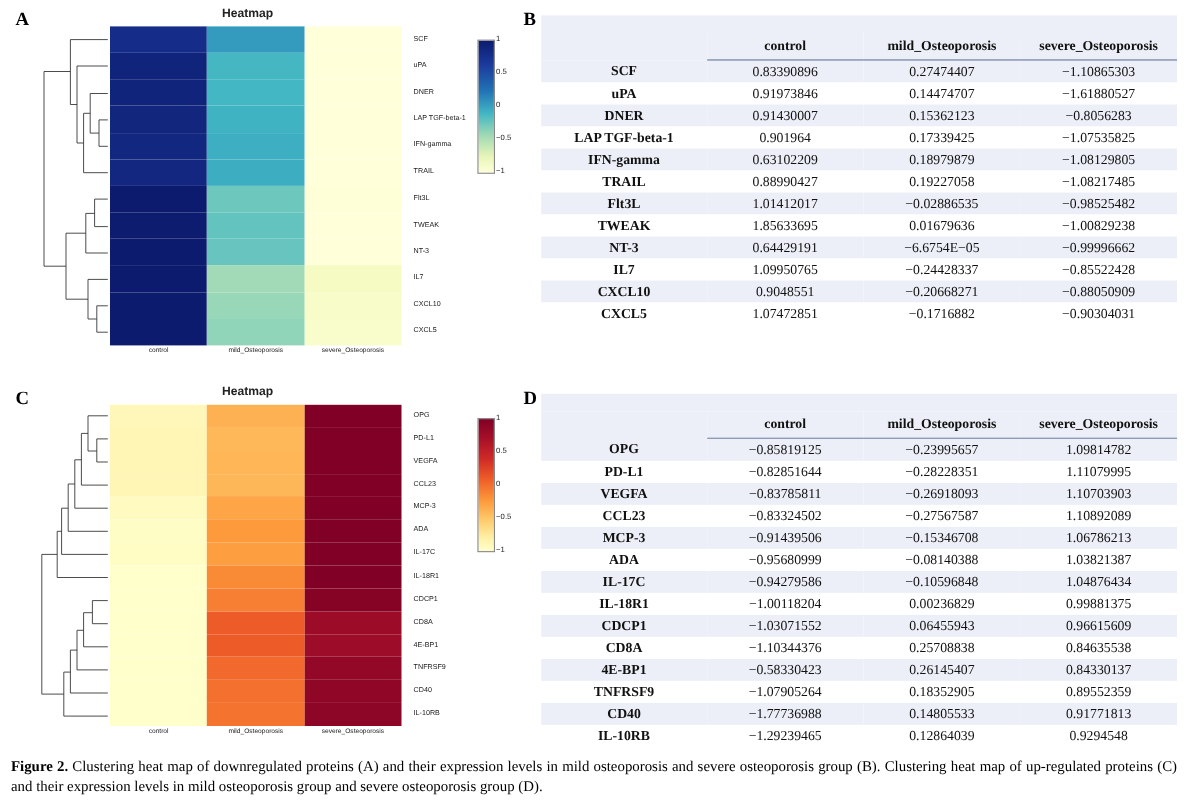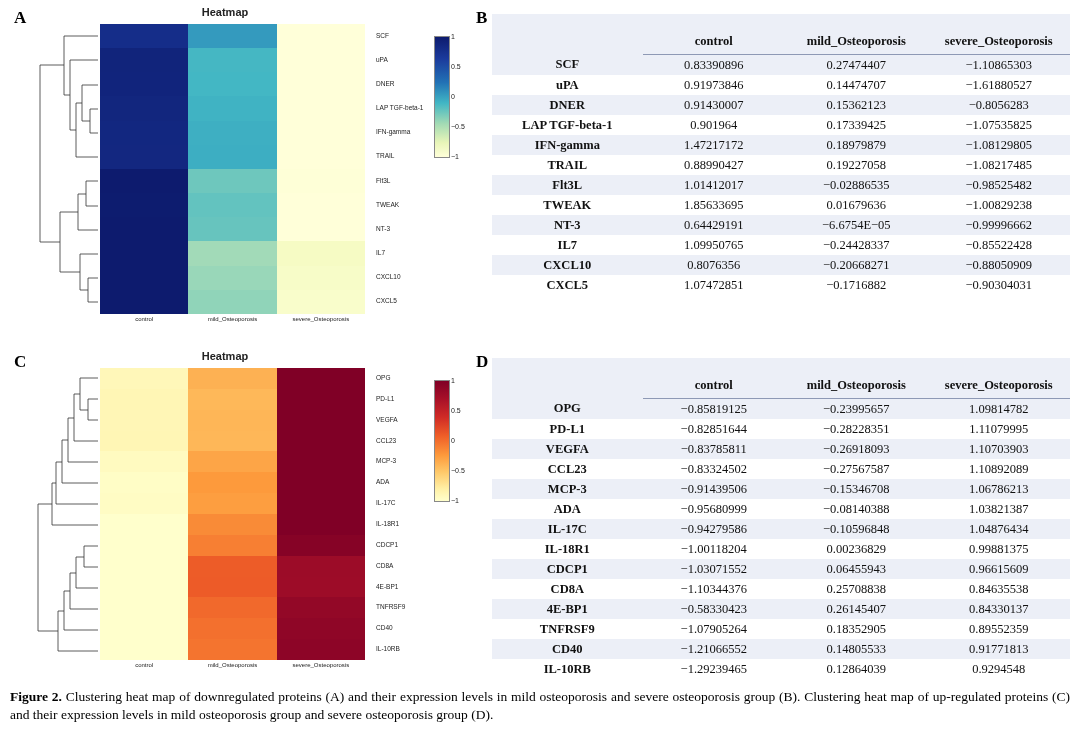--- a/index.html
+++ b/index.html
@@ -232,21 +232,21 @@
           <td>−0.8056283</td>
         </tr>
         <tr class="even">
           <td class="namecol">LAP TGF-beta-1</td>
           <td>0.901964</td>
           <td>0.17339425</td>
           <td>−1.07535825</td>
         </tr>
         <tr class="odd">
           <td class="namecol">IFN-gamma</td>
-          <td>1.47217172</td>
+          <td>0.63102209</td>
           <td>0.18979879</td>
           <td>−1.08129805</td>
         </tr>
         <tr class="even">
           <td class="namecol">TRAIL</td>
           <td>0.88990427</td>
           <td>0.19227058</td>
           <td>−1.08217485</td>
         </tr>
         <tr class="odd">
@@ -268,21 +268,21 @@
           <td>−0.99996662</td>
         </tr>
         <tr class="even">
           <td class="namecol">IL7</td>
           <td>1.09950765</td>
           <td>−0.24428337</td>
           <td>−0.85522428</td>
         </tr>
         <tr class="odd">
           <td class="namecol">CXCL10</td>
-          <td>0.8076356</td>
+          <td>0.9048551</td>
           <td>−0.20668271</td>
           <td>−0.88050909</td>
         </tr>
         <tr class="even">
           <td class="namecol">CXCL5</td>
           <td>1.07472851</td>
           <td>−0.1716882</td>
           <td>−0.90304031</td>
         </tr>
       </tbody>
@@ -467,21 +467,21 @@
           <td>0.84330137</td>
         </tr>
         <tr class="even">
           <td class="namecol">TNFRSF9</td>
           <td>−1.07905264</td>
           <td>0.18352905</td>
           <td>0.89552359</td>
         </tr>
         <tr class="odd">
           <td class="namecol">CD40</td>
-          <td>−1.21066552</td>
+          <td>−1.77736988</td>
           <td>0.14805533</td>
           <td>0.91771813</td>
         </tr>
         <tr class="even">
           <td class="namecol">IL-10RB</td>
           <td>−1.29239465</td>
           <td>0.12864039</td>
           <td>0.9294548</td>
         </tr>
       </tbody>

